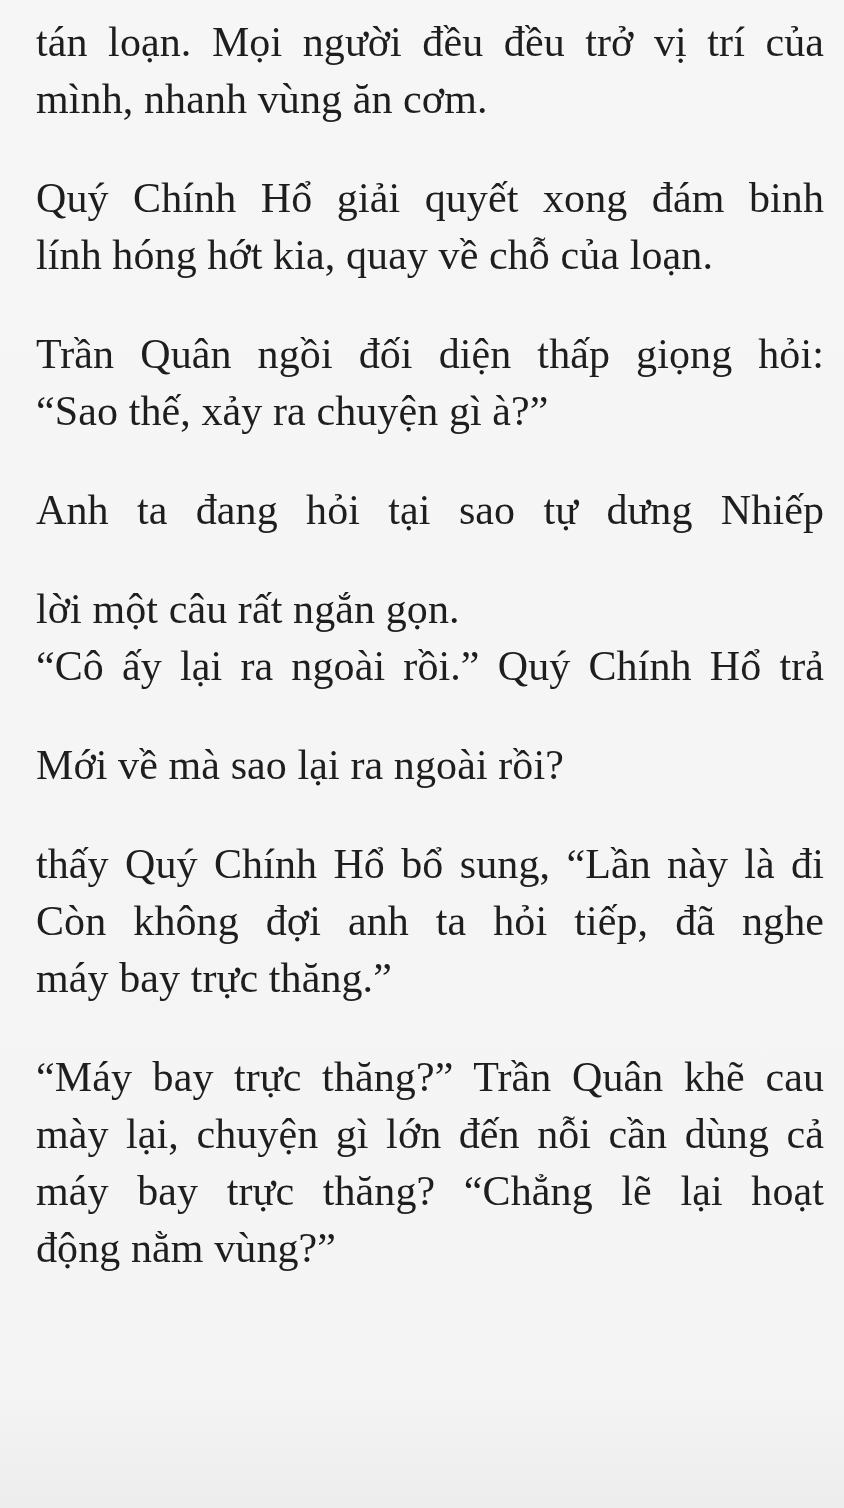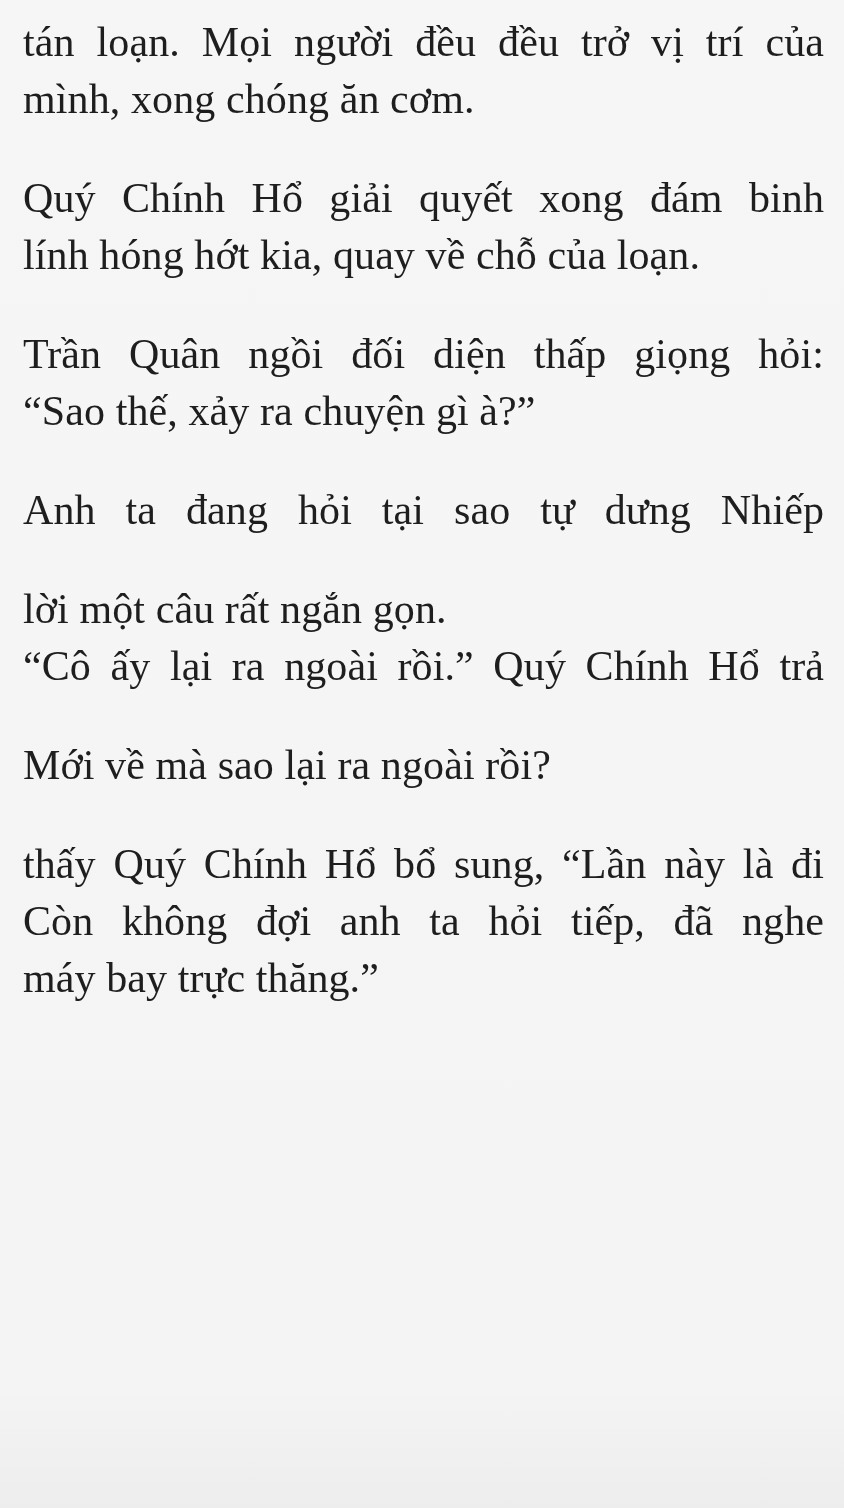--- a/index.html
+++ b/index.html
@@ -15,21 +15,21 @@
   }
   .reader-page {
     width: 100%;
     height: 100%;
     box-sizing: border-box;
   }
   .chapter-text {
     padding: 14px 20px 0 20px;
   }
   .para {
-    margin: 0 0 42px 3px;
+    margin: 0 0 42px 16px;
   }
   .line {
     font-size: 42px;
     line-height: 57px;
     letter-spacing: 0.1px;
     text-align: justify;
     text-align-last: justify;
     white-space: normal;
   }
   .line.last {
@@ -37,21 +37,21 @@
     text-align-last: left;
   }
 </style>
 </head>
 <body>
 
 <main class="reader-page">
   <article class="chapter-text" id="chapter-text" style="color: rgb(30, 30, 30);">
       <div class="para">
         <div class="line">tán loạn. Mọi người đều đều trở vị trí của</div>
-        <div class="line last">mình, xong chóng ăn cơm.</div>
+        <div class="line last">mình, nhanh vùng ăn cơm.</div>
       </div>
       <div class="para">
         <div class="line">Quý Chính Hổ giải quyết xong đám binh</div>
         <div class="line last">lính hóng hớt kia, quay về chỗ của loạn.</div>
       </div>
       <div class="para">
         <div class="line">Trần Quân ngồi đối diện thấp giọng hỏi:</div>
         <div class="line last">“Sao thế, xảy ra chuyện gì à?”</div>
       </div>
       <div class="para">
@@ -62,14 +62,20 @@
         <div class="line">“Cô ấy lại ra ngoài rồi.” Quý Chính Hổ trả</div>
       </div>
       <div class="para">
         <div class="line last">Mới về mà sao lại ra ngoài rồi?</div>
       </div>
       <div class="para">
         <div class="line">thấy Quý Chính Hổ bổ sung, “Lần này là đi</div>
         <div class="line">Còn không đợi anh ta hỏi tiếp, đã nghe</div>
         <div class="line last">máy bay trực thăng.”</div>
       </div>
+      <div class="para">
+        <div class="line">“Máy bay trực thăng?” Trần Quân khẽ cau</div>
+        <div class="line">mày lại, chuyện gì lớn đến nỗi cần dùng cả</div>
+        <div class="line">máy bay trực thăng? “Chẳng lẽ lại hoạt</div>
+        <div class="line last">động nằm vùng?”</div>
+      </div>
     </article>
 </main>
 
 </body></html>

